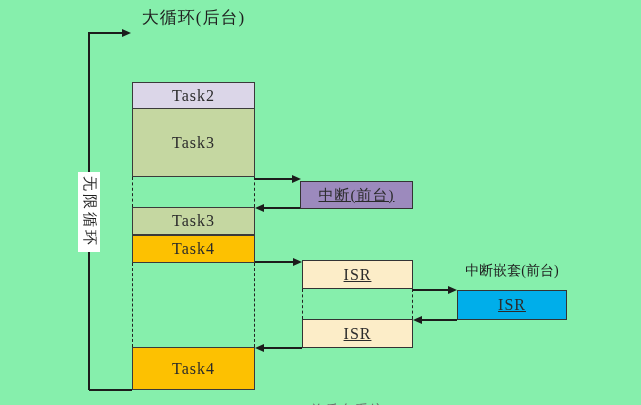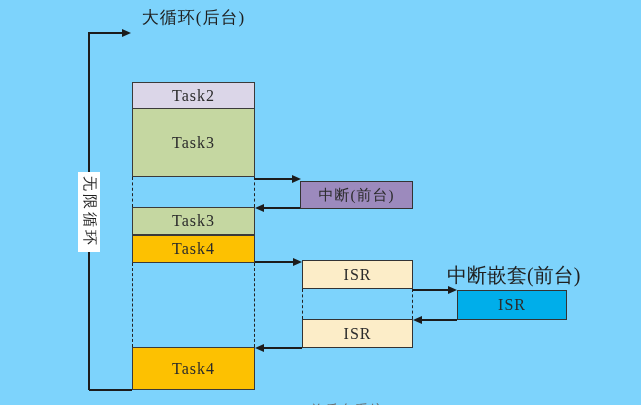--- a/index.html
+++ b/index.html
@@ -1,39 +1,39 @@
 <!DOCTYPE html>
 <html><head>
 <meta charset="utf-8">
 <style>
   html,body{margin:0;padding:0;background:#fff;}
   .canvas{
-    position:relative;width:641px;height:405px;background:#7dd3fc;overflow:hidden;
+    position:relative;width:641px;height:405px;background:#86efac;overflow:hidden;
     font-family:"Liberation Serif","DejaVu Serif",serif;color:#1f1f1f;
   }
   .title{position:absolute;text-align:center;font-size:17px;letter-spacing:1px;white-space:nowrap;}
   .box{
     position:absolute;box-sizing:border-box;border:1px solid #3a3a3a;
     display:flex;align-items:center;justify-content:center;
     font-size:16px;color:#2b2b2b;letter-spacing:1px;white-space:nowrap;
   }
-  .fbox{border:1.5px solid #333;}
+  .fbox{border:1.5px solid #333;text-decoration:underline;}
   .hline{position:absolute;height:2px;background:#1c1c1c;}
   .vline{position:absolute;width:2px;background:#1c1c1c;}
   .dash{position:absolute;width:0;border-left:1px dashed #222;}
   .ah{position:absolute;width:0;height:0;border-top:4px solid transparent;border-bottom:4px solid transparent;}
   .ah.r{border-left:9px solid #1c1c1c;}
   .ah.l{border-right:9px solid #1c1c1c;}
   .loop-label{
     position:absolute;left:78px;top:172px;width:22px;height:80px;
     writing-mode:vertical-rl;text-orientation:sideways;
     display:flex;align-items:center;justify-content:center;
     font-size:15px;letter-spacing:3px;background:#ffffff;white-space:nowrap;
   }
-  .nested-title{position:absolute;text-align:center;font-size:20px;white-space:nowrap;}
+  .nested-title{position:absolute;text-align:center;font-size:14px;white-space:nowrap;}
   .caption-clip{position:absolute;overflow:hidden;}
   .caption-clip span{display:block;margin-top:-1px;font-size:13px;color:#666;letter-spacing:2px;white-space:nowrap;}
 </style>
 </head>
 <body>
 
 <div class="canvas">
 
   <div class="title" style="left:132px;top:6px;width:123px;">大循环(后台)</div>
 

